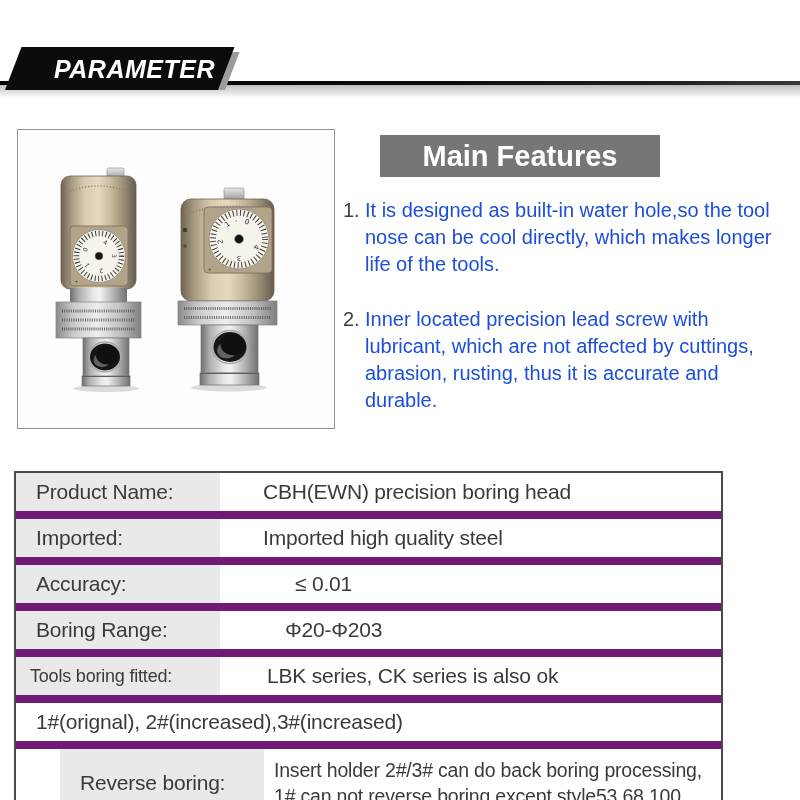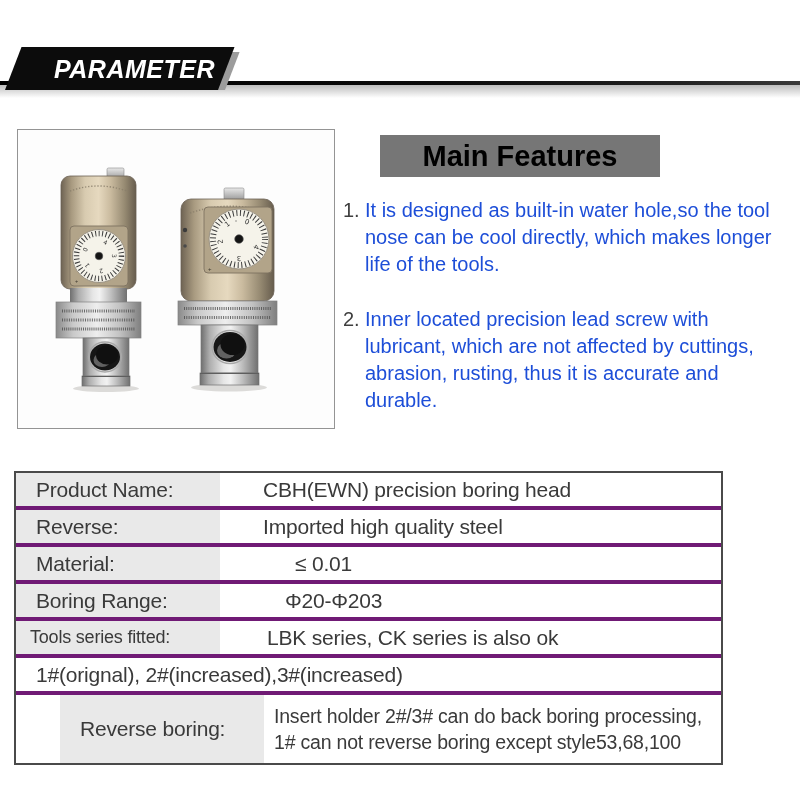--- a/index.html
+++ b/index.html
@@ -20,31 +20,31 @@
               font-size:25px;line-height:25px;color:#ffffff;letter-spacing:0.5px;}
 
   
   .photo-frame{position:absolute;left:17px;top:129px;width:316px;height:298px;
                border:1.5px solid #949494;background:#fdfdfd;box-sizing:content-box;}
   .photo-frame svg{display:block;}
 
   
   .features{position:absolute;left:343px;top:135px;width:440px;}
   .features-heading{position:absolute;left:37px;top:0;width:280px;height:42px;background:#767676;
-                    color:#000000;font-weight:700;font-size:29px;line-height:42px;text-align:center;}
+                    color:#ffffff;font-weight:700;font-size:29px;line-height:42px;text-align:center;}
   .features-list{position:absolute;left:0;top:62px;width:440px;}
   .feature-item{display:flex;margin-top:28px;}
   .feature-item:first-of-type{margin-top:0;}
   .feature-num{width:22px;flex-shrink:0;font-size:20px;line-height:27px;color:#3f3f3f;}
   .feature-text{flex:1;font-size:20px;line-height:27px;color:#1d4ed8;}
 
   
   .spec-table{position:absolute;left:14px;top:471px;width:709px;border:2px solid #4a4a4a;
               box-sizing:border-box;background:#ffffff;}
-  .tr{display:flex;height:37px;border-bottom:4px solid #701a75;box-sizing:border-box;}
+  .tr{display:flex;height:46px;border-bottom:8px solid #701a75;box-sizing:border-box;}
   .tr:last-child{border-bottom:none;}
   .td-label{width:204px;flex-shrink:0;background:#e9e9e9;display:flex;align-items:center;
             padding-left:20px;box-sizing:border-box;font-size:21px;letter-spacing:-0.2px;}
   .td-value{flex:1;display:flex;align-items:center;padding-left:43px;padding-right:8px;
             box-sizing:border-box;font-size:21px;letter-spacing:-0.2px;}
   .tr[data-row-index="2"] .td-value{padding-left:75px;}
   .tr[data-row-index="3"] .td-value{padding-left:65px;}
   .tr[data-row-index="4"] .td-value{padding-left:47px;}
   .tr[data-row-index="4"] .td-label{font-size:18px;padding-left:14px;}
   .tr[data-row-index="5"] .td-value{padding-left:20px;}
@@ -193,36 +193,36 @@
 </div>
 
 <div class="spec-table">
 
     <div class="tr" data-row-index="0">
       <div class="td-label">Product Name:</div>
       <div class="td-value">CBH(EWN) precision boring head</div>
     </div>
 
     <div class="tr" data-row-index="1">
-      <div class="td-label">Reverse:</div>
+      <div class="td-label">Imported:</div>
       <div class="td-value">Imported high quality steel</div>
     </div>
 
     <div class="tr" data-row-index="2">
-      <div class="td-label">Material:</div>
+      <div class="td-label">Accuracy:</div>
       <div class="td-value">≤ 0.01</div>
     </div>
 
     <div class="tr" data-row-index="3">
       <div class="td-label">Boring Range:</div>
       <div class="td-value">Φ20-Φ203</div>
     </div>
 
     <div class="tr" data-row-index="4">
-      <div class="td-label">Tools series fitted:</div>
+      <div class="td-label">Tools boring fitted:</div>
       <div class="td-value">LBK series, CK series is also ok</div>
     </div>
 
     <div class="tr" data-row-index="5">
       <div class="td-value">1#(orignal), 2#(increased),3#(increased)</div>
     </div>
 
     <div class="tr" data-row-index="6">
       <div class="td-label">Reverse boring:</div>
       <div class="td-value">Insert holder 2#/3# can do back boring processing, 1# can not reverse boring except style53,68,100</div>

